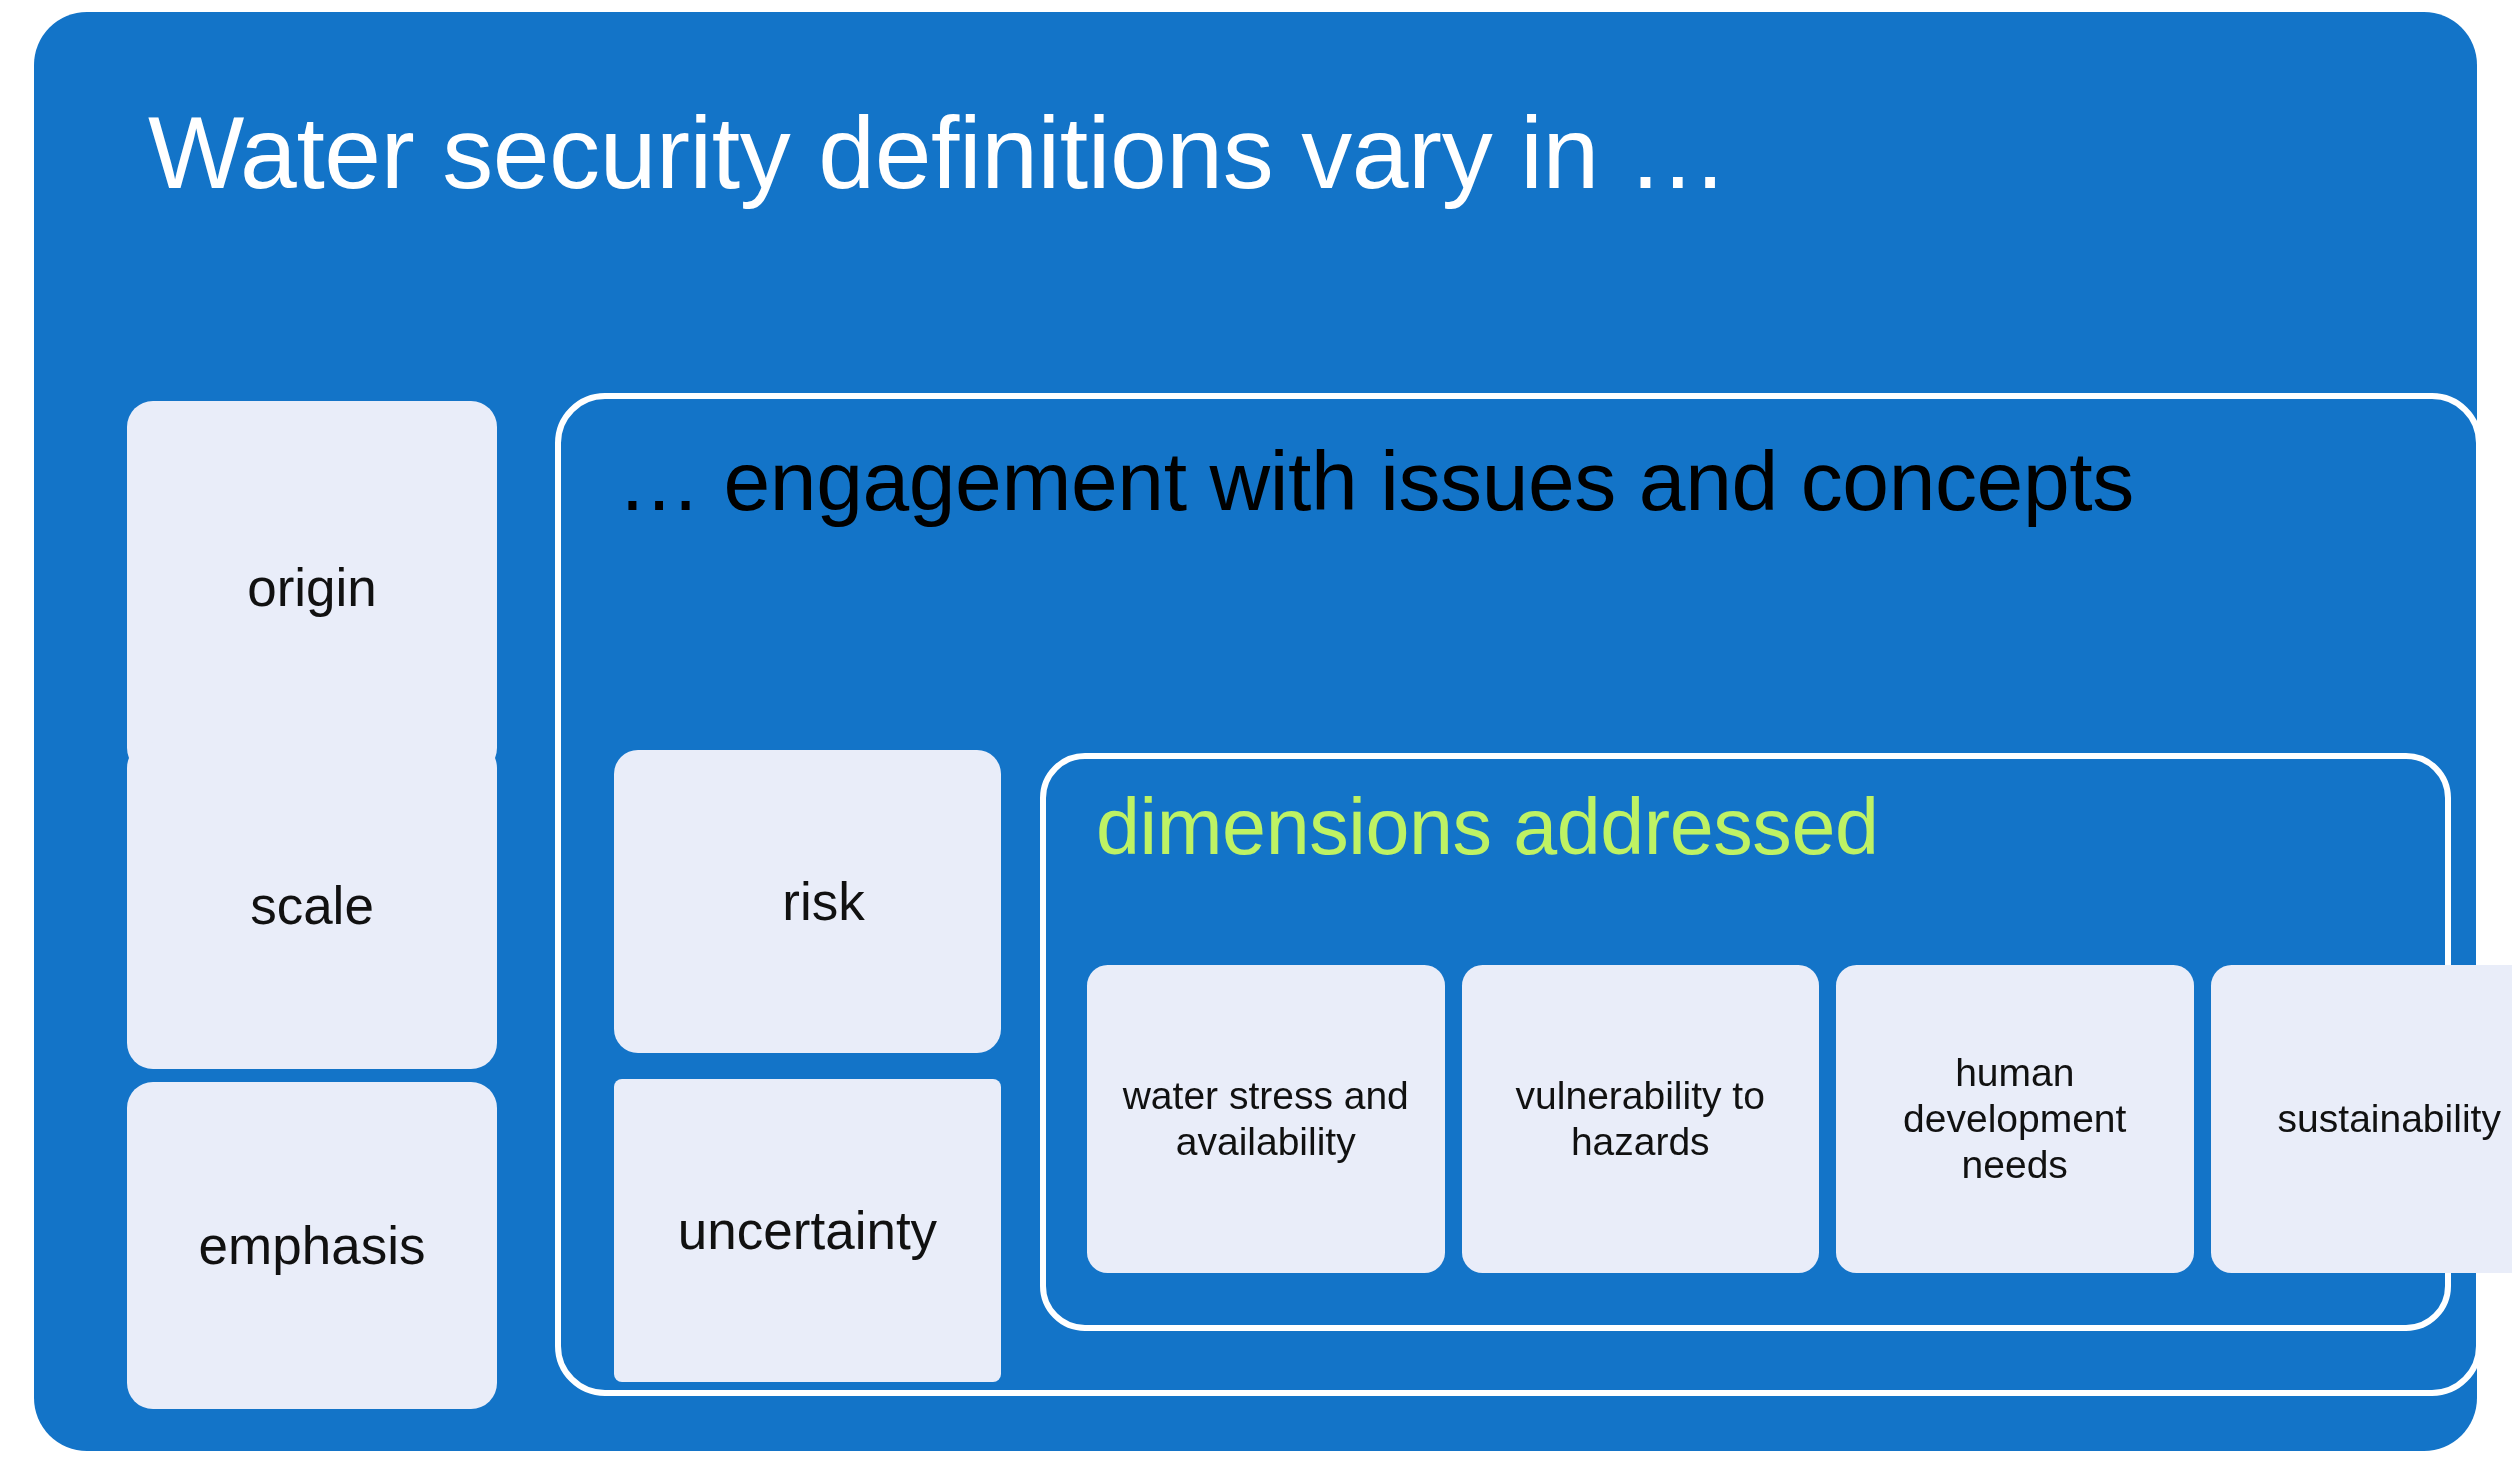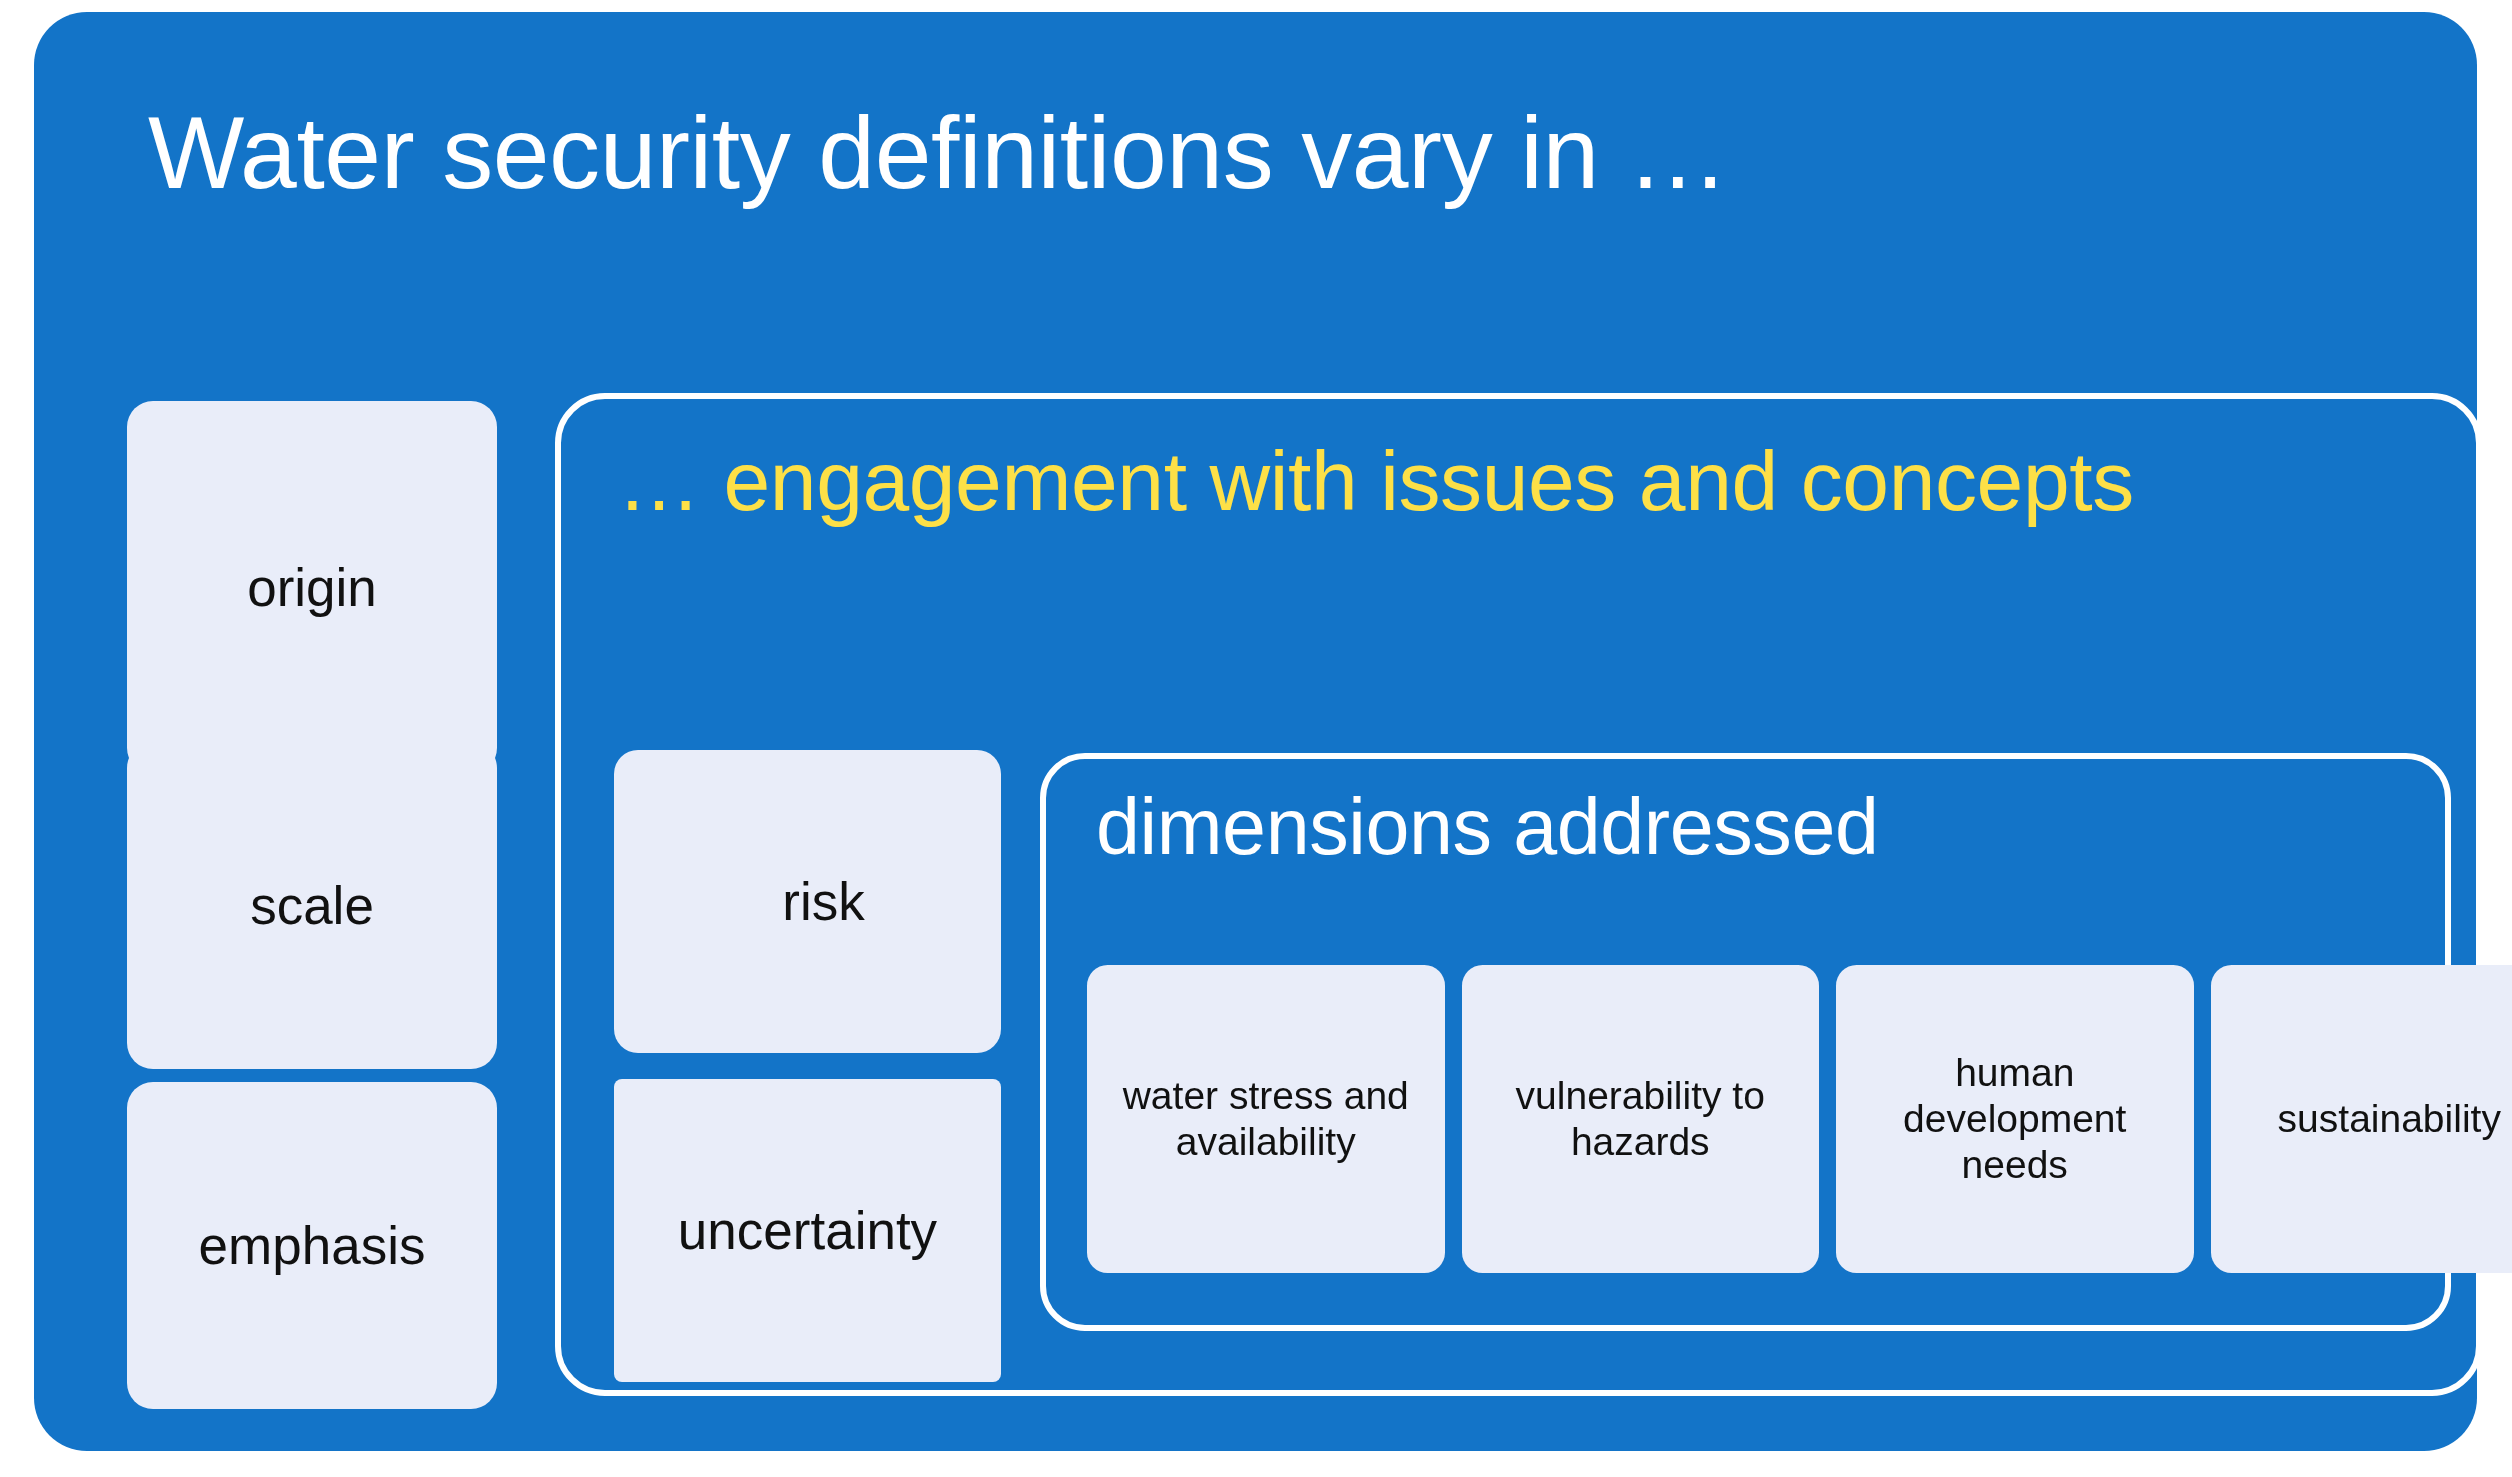--- a/index.html
+++ b/index.html
@@ -73,21 +73,21 @@
     height: 1003px;
     border: 6px solid #ffffff;
     border-radius: 50px;
     box-sizing: border-box;
   }
   .engagement-title {
     position: absolute;
     left: 56px;
     top: 34px;
     width: 1540px;
-    color: #fde047;
+    color: #000000;
     font-size: 84px;
     line-height: 1.16;
     font-weight: 400;
     letter-spacing: -0.4px;
   }
 
   
   .chip-mid {
     left: 53px;
     width: 387px;
@@ -105,21 +105,21 @@
     width: 1411px;
     height: 578px;
     border: 6px solid #ffffff;
     border-radius: 45px;
     box-sizing: border-box;
   }
   .dimensions-title {
     position: absolute;
     left: 50px;
     top: 27.5px;
-    color: #ffffff;
+    color: #bef264;
     font-size: 79px;
     line-height: 1.0;
     font-weight: 400;
     white-space: nowrap;
     letter-spacing: -0.4px;
   }
 
   
   .dim-row {
     position: absolute;

